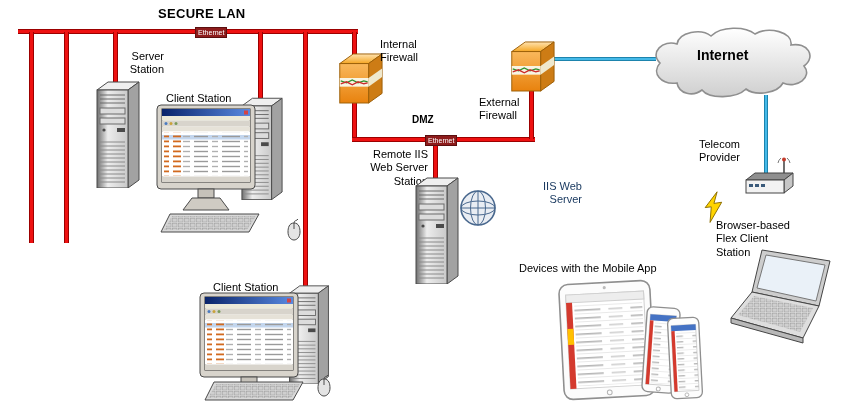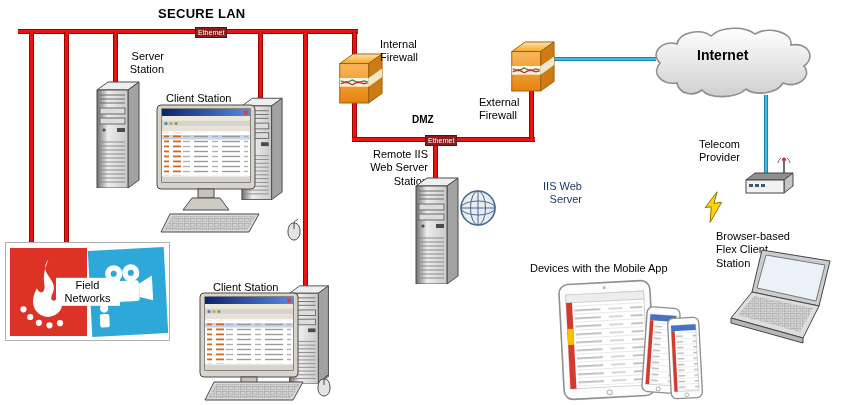--- a/index.html
+++ b/index.html
@@ -301,26 +301,26 @@
   <div class="lbl internet-z" style="left:697px;top:47px">Internet</div>
 
   <div class="lbl" style="left:699px;top:138px;width:58px">Telecom Provider</div>
   <svg class="abs" style="left:743px;top:156px" width="54" height="42">
       <use href="#sym-router"></use>
     </svg>
   <svg class="abs" style="left:701px;top:192px;transform:rotate(-15deg)" width="26" height="30">
       <use href="#sym-bolt"></use>
     </svg>
 
-  <div class="lbl" style="left:716px;top:230px;width:82px">Browser-based Flex Client Station</div>
+  <div class="lbl" style="left:716px;top:219px;width:82px">Browser-based Flex Client Station</div>
   <svg class="abs" style="left:724px;top:248px" width="114" height="100">
       <use href="#sym-laptop"></use>
     </svg>
 
-  <div class="lbl" style="left:530px;top:262px;white-space:nowrap">Devices with the Mobile App</div>
+  <div class="lbl" style="left:519px;top:262px;white-space:nowrap">Devices with the Mobile App</div>
   <svg class="abs" style="left:560px;top:281px;transform:rotate(-3deg)" width="94" height="118">
       <use href="#sym-tablet"></use>
     </svg>
   <svg class="abs" style="left:643px;top:306px;transform:rotate(4deg)" width="36" height="88">
       <use href="#sym-phone"></use>
     </svg>
   <svg class="abs" style="left:668px;top:316px;transform:rotate(-3deg)" width="34" height="84">
       <use href="#sym-phone"></use>
     </svg>
 
@@ -331,27 +331,14 @@
   <svg class="abs" style="left:199px;top:292px" width="100" height="108">
       <use href="#sym-monitor"></use>
     </svg>
   <svg class="abs" style="left:204px;top:381px" width="100" height="20">
       <use href="#sym-keyboard"></use>
     </svg>
   <svg class="abs" style="left:315px;top:375px" width="18" height="22">
       <use href="#sym-mouse"></use>
     </svg>
 
-  <div id="field-box">
-    <div class="fn-red">
-      <svg width="77" height="88" viewBox="0 0 40 40">
-          <use href="#sym-flame"></use>
-        </svg>
-    </div>
-    <div class="fn-blue">
-      <svg width="76" height="86" viewBox="0 0 40 40">
-          <use href="#sym-camera"></use>
-        </svg>
-    </div>
-    <div class="fn-label">Field Networks</div>
-  </div>
 
 </div>
 
 </body></html>

